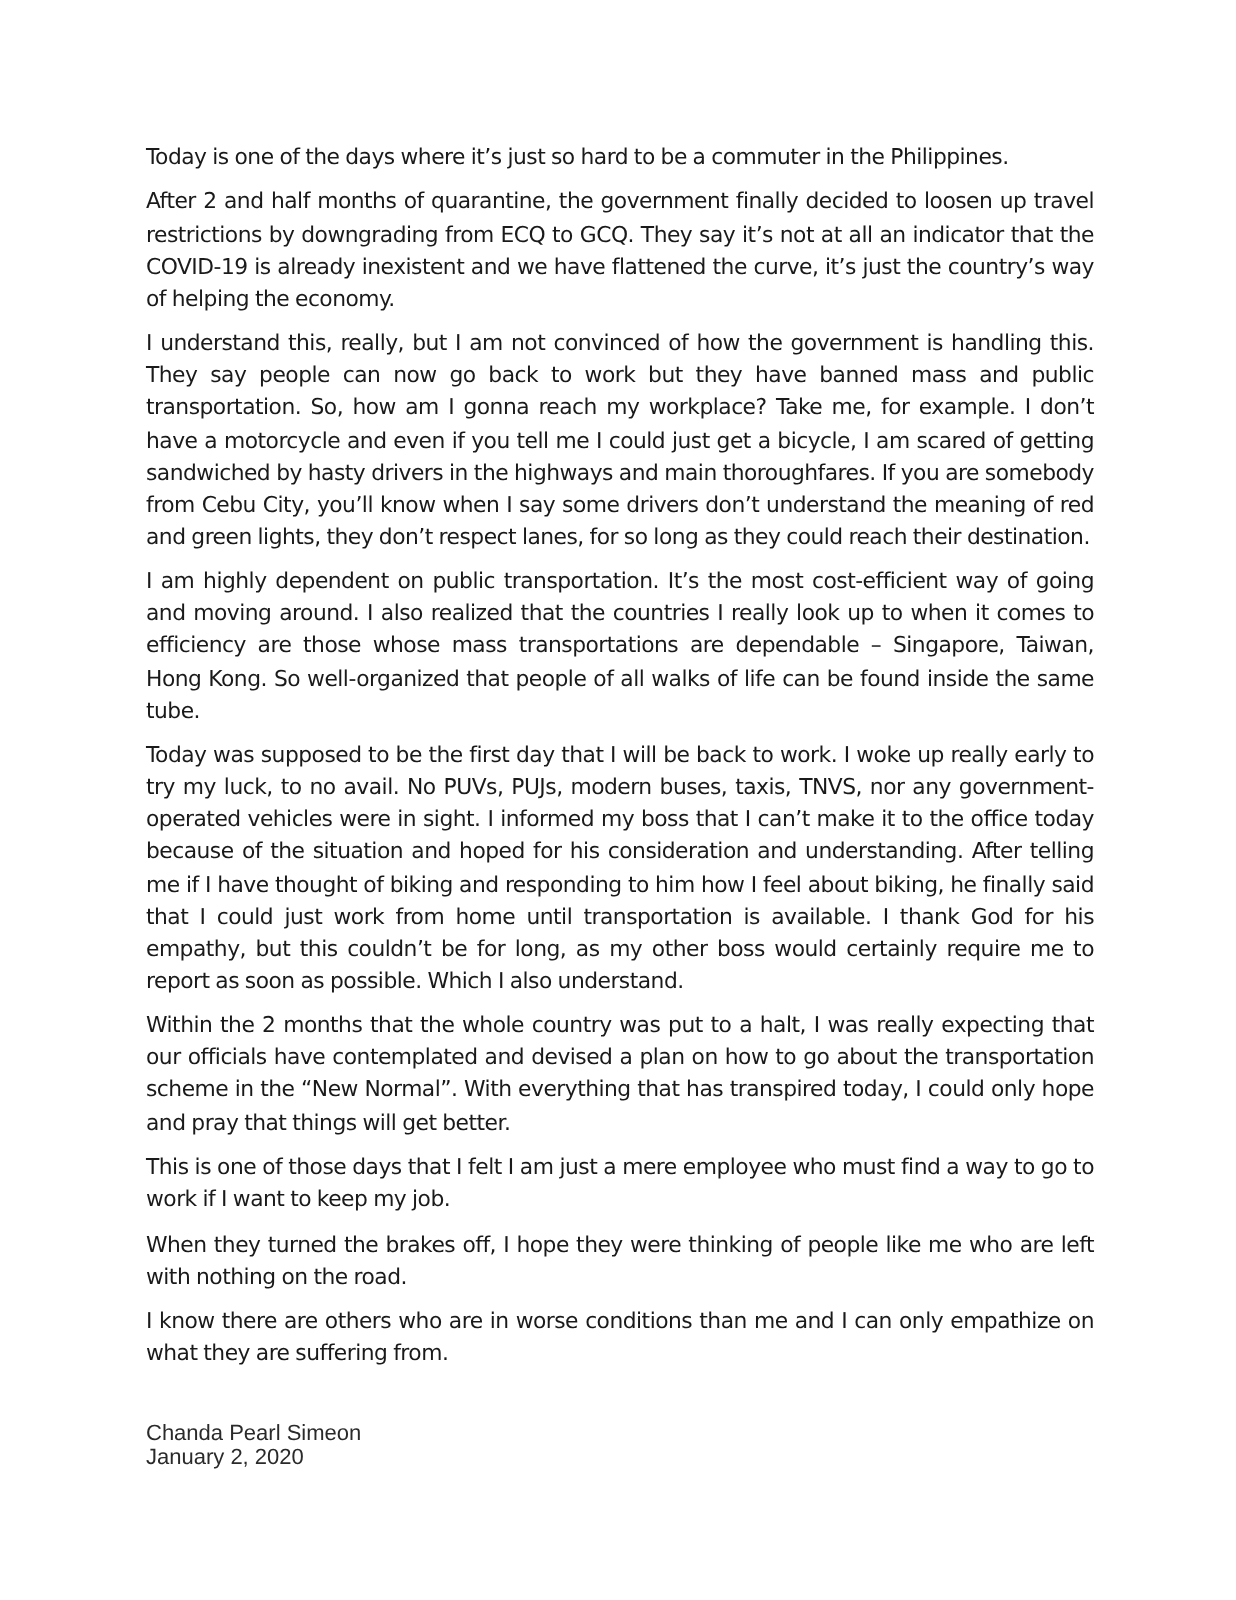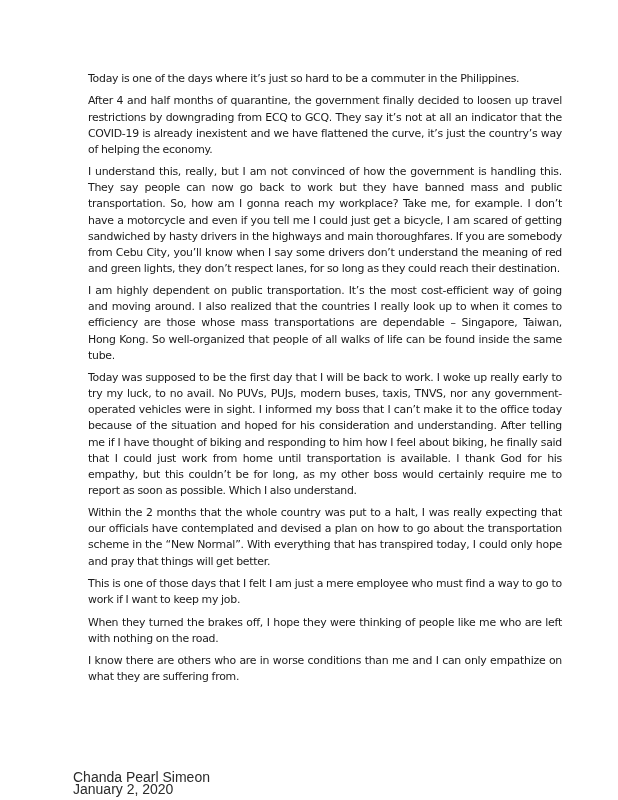--- a/index.html
+++ b/index.html
@@ -17,50 +17,49 @@
       position: absolute;
       left: 73px;
       top: 71px;
       width: 474px;
       font-family: "DejaVu Sans", sans-serif;
       font-size: 10.9px;
       line-height: 16.1px;
       color: #1a1a1a;
       letter-spacing: -0.25px;
       word-spacing: -0.3px;
-      margin-left: 15px;
     }
     .para {
       margin: 0 0 6.4px 0;
       text-align: justify;
     }
     .para.first {
       text-align: left;
     }
     .signature {
       position: absolute;
       left: 73px;
-      top: 772px;
+      top: 712px;
       font-family: "Liberation Sans", sans-serif;
-      font-size: 14px;
+      font-size: 11px;
       line-height: 11.5px;
       color: #2a2a2a;
     }
     .signature div {
       margin: 0;
     }
   </style>
 </head>
 <body>
 
 <div class="page">
   <p class="para first">
     <span>Today is one of the days where it’s just so hard to be a commuter in the Philippines.</span><br>
   </p>
-  <p class="para">After 4 and half months of quarantine, the government finally decided to loosen up travel restrictions by downgrading from ECQ to GCQ. They say it’s not at all an indicator that the COVID-19 is already inexistent and we have flattened the curve, it’s just the country’s way of helping the economy.</p>
+  <p class="para">After 2 and half months of quarantine, the government finally decided to loosen up travel restrictions by downgrading from ECQ to GCQ. They say it’s not at all an indicator that the COVID-19 is already inexistent and we have flattened the curve, it’s just the country’s way of helping the economy.</p>
   <p class="para">I understand this, really, but I am not convinced of how the government is handling this. They say people can now go back to work but they have banned mass and public transportation. So, how am I gonna reach my workplace? Take me, for example. I don’t have a motorcycle and even if you tell me I could just get a bicycle, I am scared of getting sandwiched by hasty drivers in the highways and main thoroughfares. If you are somebody from Cebu City, you’ll know when I say some drivers don’t understand the meaning of red and green lights, they don’t respect lanes, for so long as they could reach their destination.</p>
   <p class="para">I am highly dependent on public transportation. It’s the most cost-efficient way of going and moving around. I also realized that the countries I really look up to when it comes to efficiency are those whose mass transportations are dependable – Singapore, Taiwan, Hong Kong. So well-organized that people of all walks of life can be found inside the same tube.</p>
   <p class="para">Today was supposed to be the first day that I will be back to work. I woke up really early to try my luck, to no avail. No PUVs, PUJs, modern buses, taxis, TNVS, nor any government-operated vehicles were in sight. I informed my boss that I can’t make it to the office today because of the situation and hoped for his consideration and understanding. After telling me if I have thought of biking and responding to him how I feel about biking, he finally said that I could just work from home until transportation is available. I thank God for his empathy, but this couldn’t be for long, as my other boss would certainly require me to report as soon as possible. Which I also understand.</p>
   <p class="para">Within the 2 months that the whole country was put to a halt, I was really expecting that our officials have contemplated and devised a plan on how to go about the transportation scheme in the “New Normal”. With everything that has transpired today, I could only hope and pray that things will get better.</p>
   <p class="para">This is one of those days that I felt I am just a mere employee who must find a way to go to work if I want to keep my job.</p>
   <p class="para">When they turned the brakes off, I hope they were thinking of people like me who are left with nothing on the road.</p>
   <p class="para">I know there are others who are in worse conditions than me and I can only empathize on what they are suffering from.</p>
 </div>
 
 <div class="signature">

